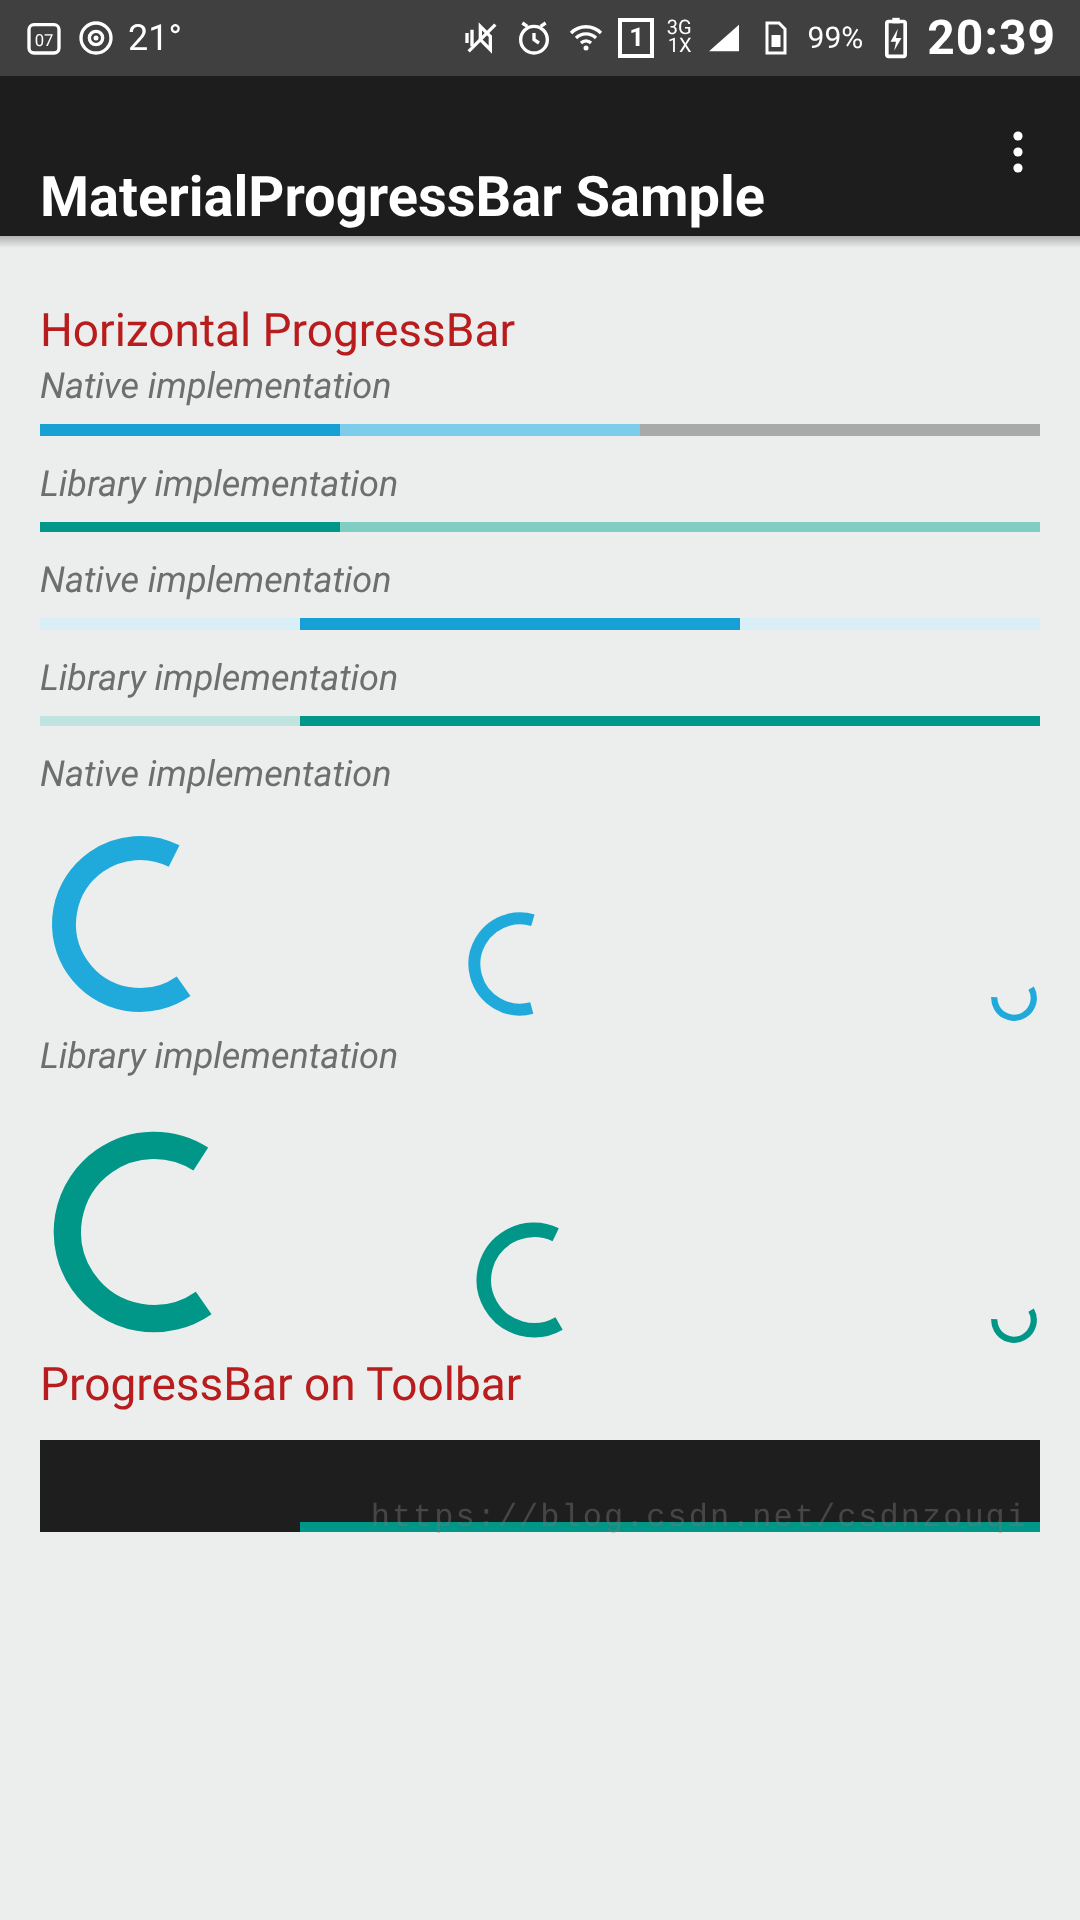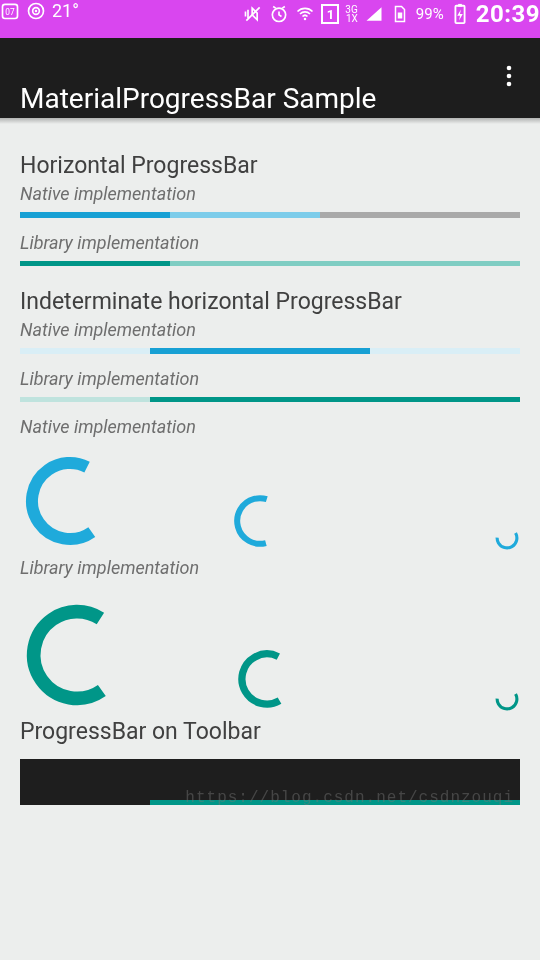--- a/index.html
+++ b/index.html
@@ -1,33 +1,33 @@
 <!DOCTYPE html>
 <html><head>
 <meta charset="utf-8">
 <style>
   * { box-sizing: border-box; margin: 0; padding: 0; }
   html, body { width: 540px; height: 960px; font-family: Roboto, "Segoe UI", Arial, sans-serif; background: #eceeed; overflow: hidden; }
   
-  .status-bar { height: 38px; background: #d946ef; color: #fff; display: flex; align-items: flex-start; padding: 0 0; font-size: 18px; }
+  .status-bar { height: 38px; background: #404040; color: #fff; display: flex; align-items: center; padding: 0 12px; font-size: 18px; }
   .status-left { display: flex; align-items: center; gap: 6px; }
   .status-right { margin-left: auto; display: flex; align-items: center; gap: 6px; }
   .status-bar .ico { width: 20px; height: 20px; display: inline-flex; align-items: center; justify-content: center; }
   .status-bar svg { stroke: #fff; fill: none; }
   .clock { font-size: 24px; font-weight: 700; letter-spacing: 0.5px; }
   .batt-pct { font-size: 15px; }
   
   .app-bar { height: 80px; background: #1d1d1d; color: #fff; display: flex; align-items: center; padding: 0 20px; }
-  .app-bar-title { font-size: 28px; font-weight: 400; margin-top: 40px; }
+  .app-bar-title { font-size: 28px; font-weight: 700; margin-top: 40px; }
   .overflow { margin-left: auto; padding: 8px; }
   .overflow svg circle { fill: #fff; }
   .shadow { height: 6px; background: linear-gradient(to bottom, rgba(0,0,0,0.25), rgba(0,0,0,0)); }
   
   .content { padding: 0 20px; height: calc(960px - 38px - 80px - 6px); overflow: hidden; }
-  .section-title { font-size: 23px; color: #404040; margin-top: 22px; }
+  .section-title { font-size: 23px; color: #b91c1c; margin-top: 22px; }
   .section-title.first { margin-top: 28px; }
   .subtitle { font-size: 18px; color: #6e6e6e; margin-top: 4px; margin-bottom: 8px; font-style: italic; }
   
   .hbar { position: relative; height: 6px; width: 100%; margin: 6px 0 14px 0; }
   .hbar .track { position: absolute; inset: 0; }
   .hbar .secondary { position: absolute; left: 0; top: 0; bottom: 0; }
   .hbar .primary { position: absolute; left: 0; top: 0; bottom: 0; }
   .hbar.thin { height: 5px; }
   
   .c-native-track { background: #a9a9a9; }
@@ -141,21 +141,20 @@
     <div class="secondary c-native-secondary" style="width:60%"></div>
     <div class="primary c-native-primary" style="width:30%"></div>
   </div>
   <div class="subtitle">Library implementation</div>
   <div class="hbar thin">
     <div class="track c-teal-track"></div>
     <div class="secondary c-teal-secondary" style="width:100%"></div>
     <div class="primary c-teal-primary" style="width:30%"></div>
   </div>
 
-  <div class="section-title">Indeterminate horizontal ProgressBar</div>
   <div class="subtitle">Native implementation</div>
   <div class="hbar">
     <div class="track" style="background:#d9eef6"></div>
     <div class="primary c-native-primary" style="left:26%;width:44%"></div>
   </div>
   <div class="subtitle">Library implementation</div>
   <div class="hbar thin">
     <div class="track c-teal-track"></div>
     <div class="primary c-teal-primary" style="left:26%;width:74%"></div>
   </div>

